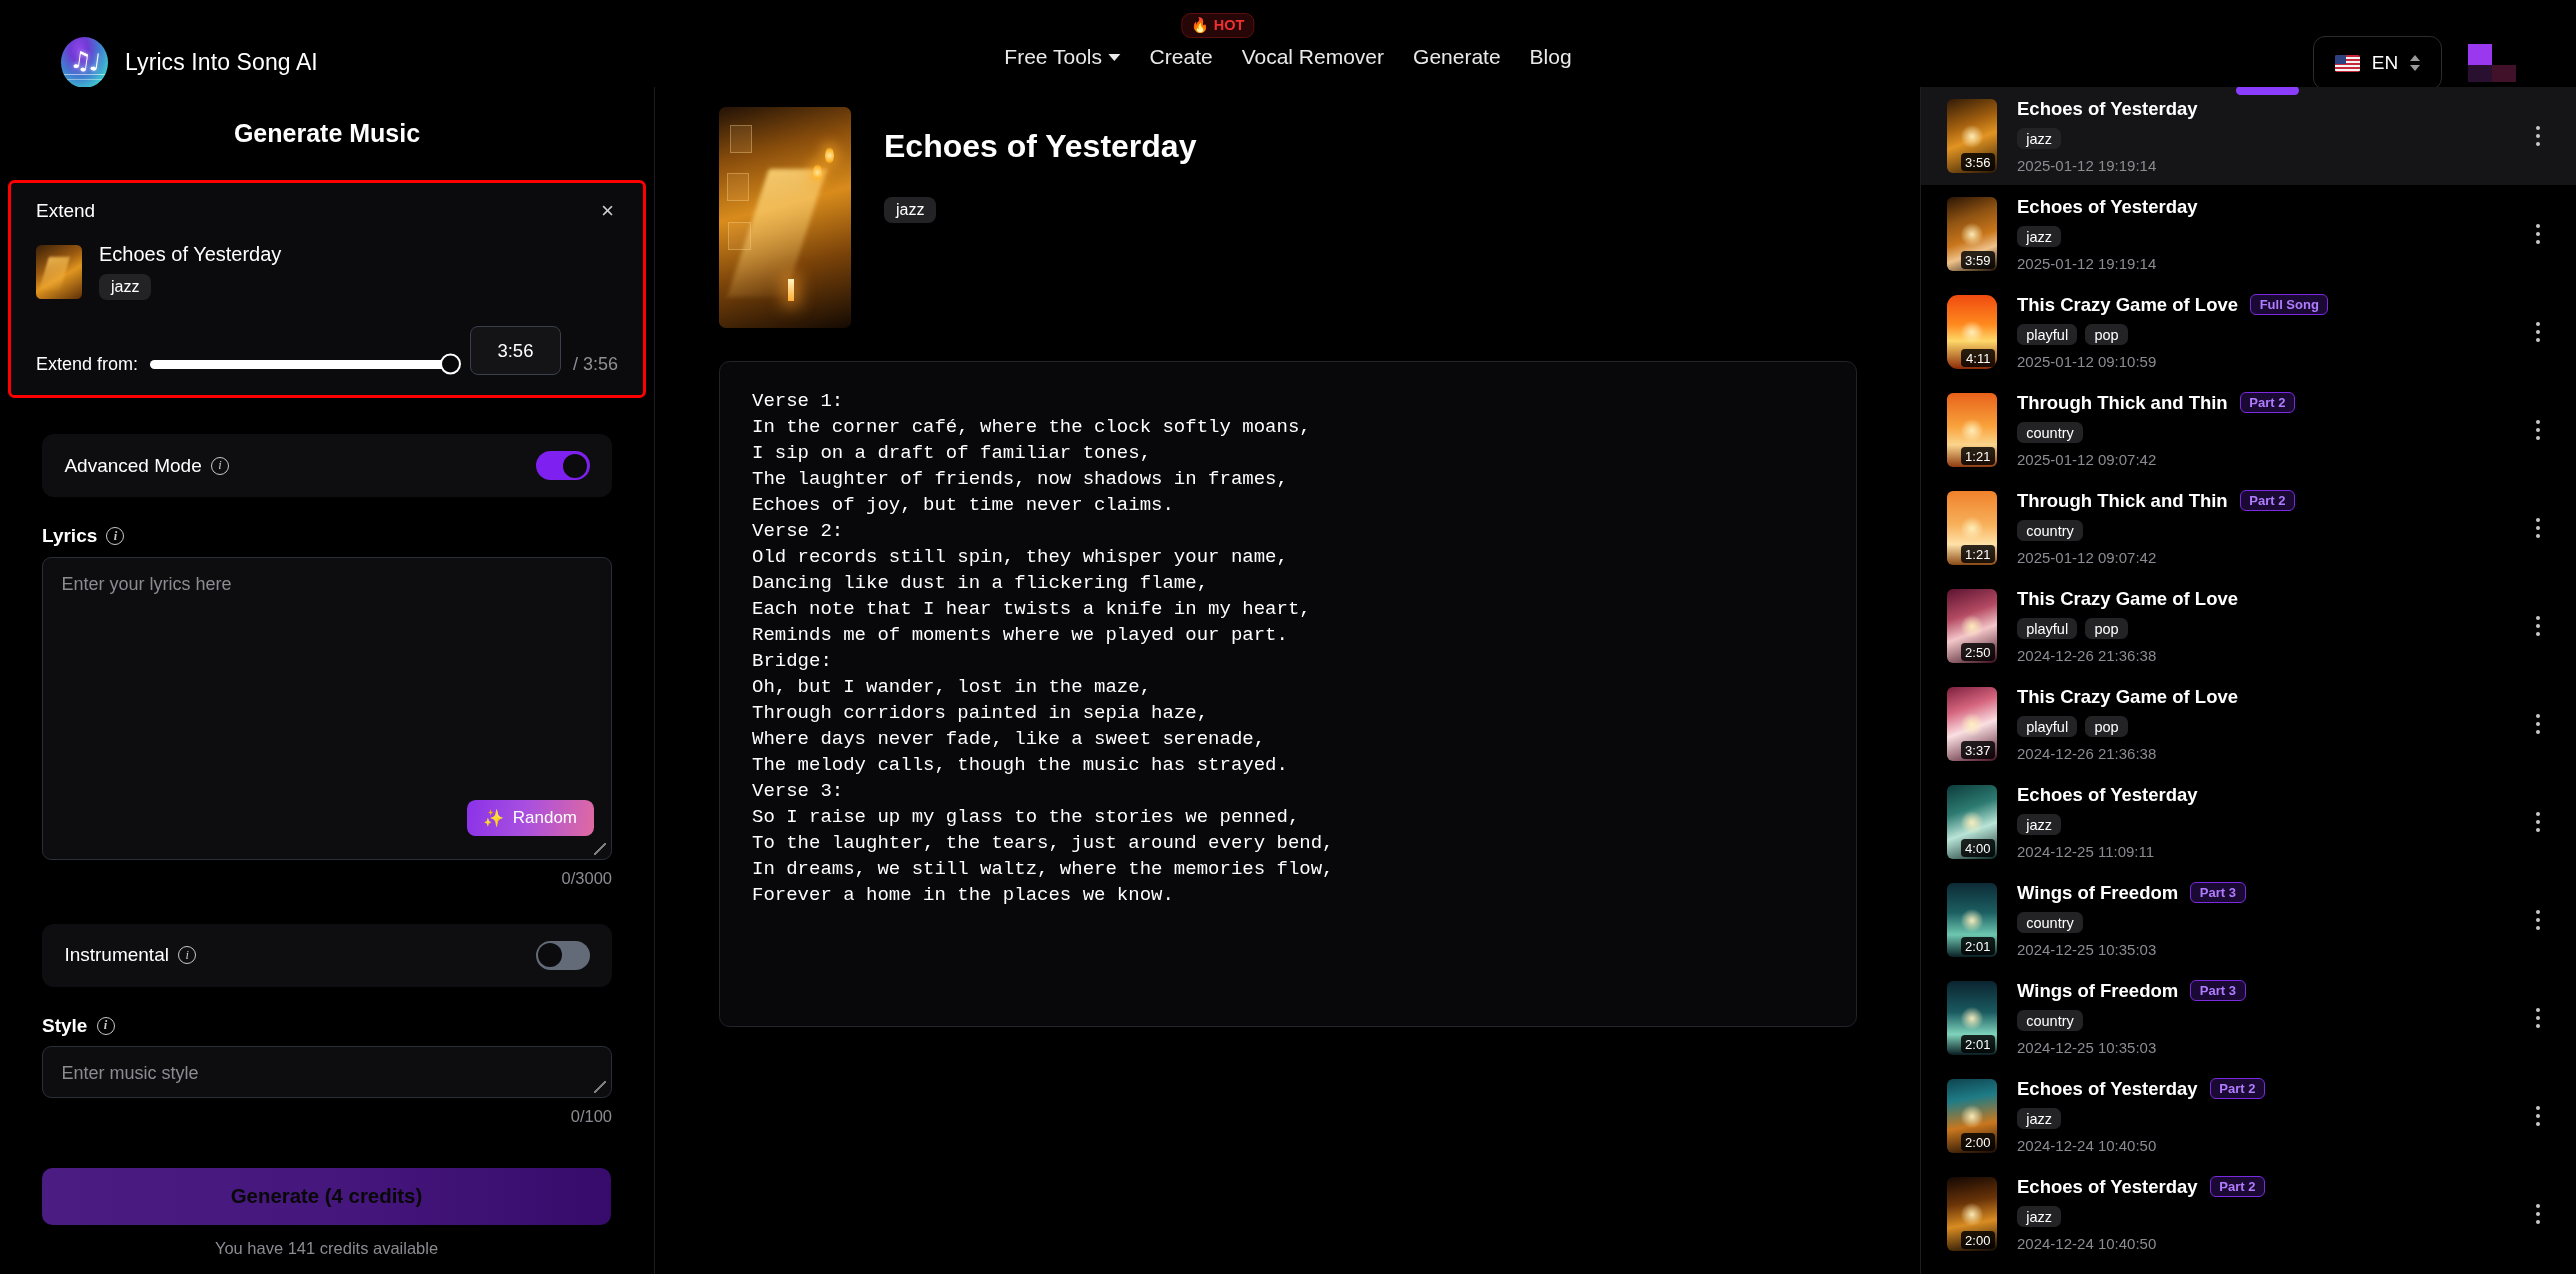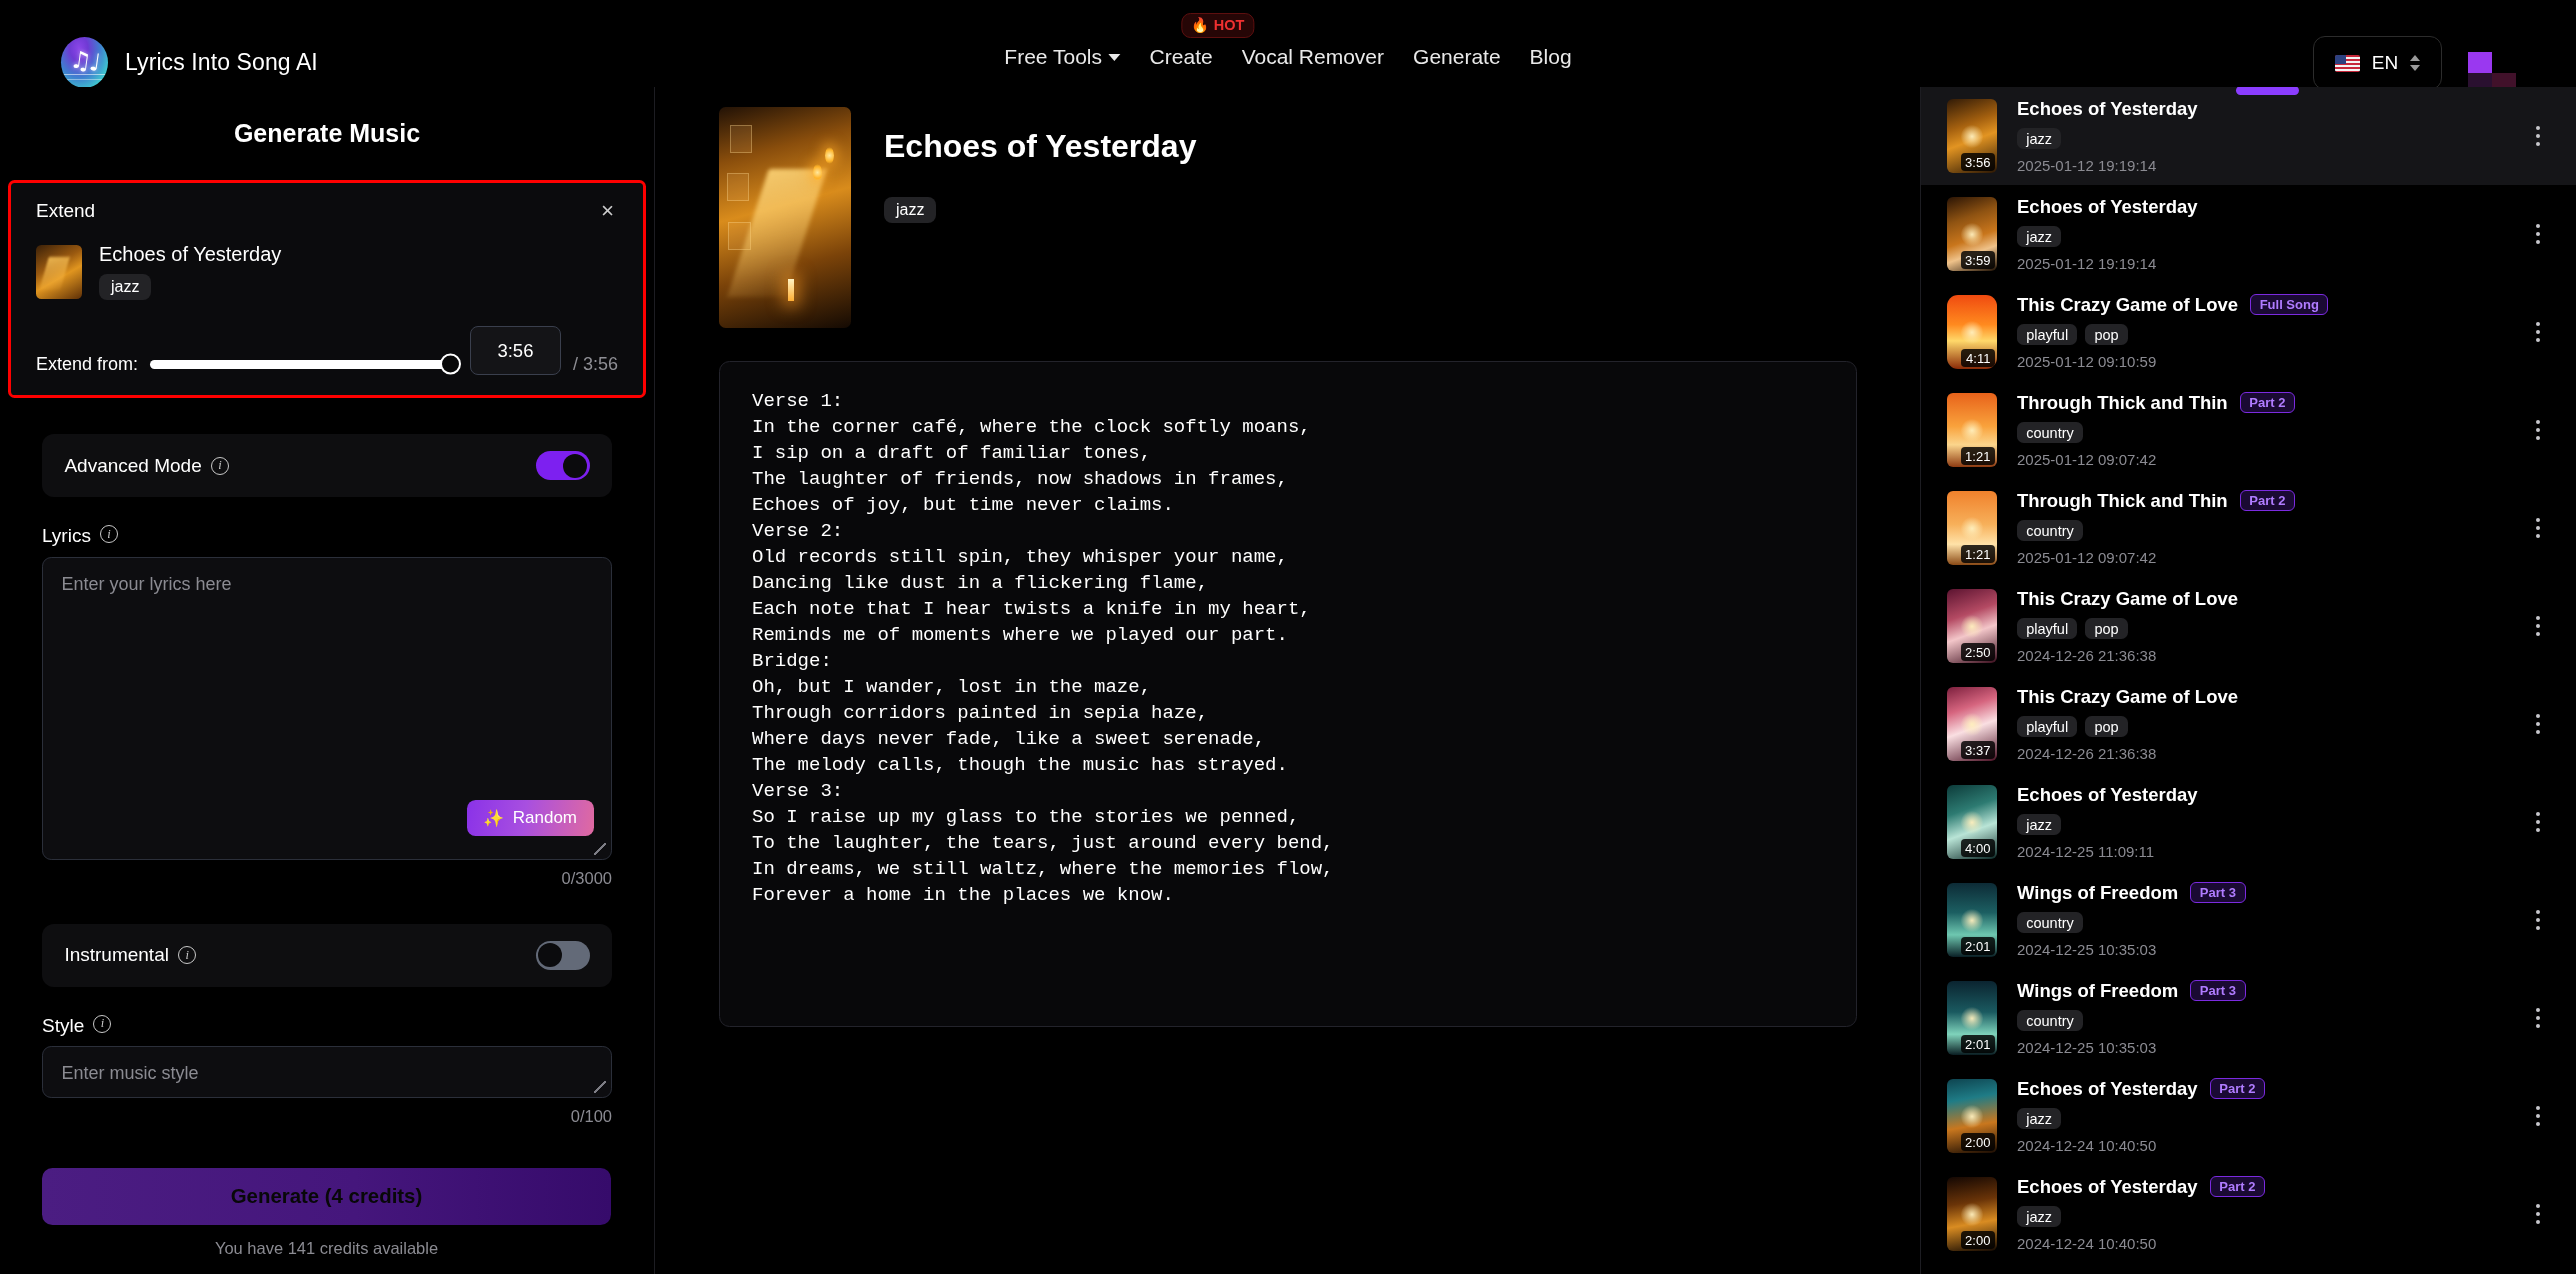--- a/index.html
+++ b/index.html
@@ -47,21 +47,21 @@
   .chev-down { width: 0; height: 0; border-left: 6px solid transparent; border-right: 6px solid transparent; border-top: 7.3px solid #e9e9e9; }
   .nav-create-wrap { position: relative; display: flex; align-items: center; }
   .hot-badge {
     position: absolute; top: -32px; left: 32px;
     background: #260606; border: 0.7px solid #5d0f0f; border-radius: 9.2px;
     padding: 3.3px 8.6px; display: flex; align-items: center; gap: 4.6px;
     font-size: 14.5px; color: #ef3030; font-weight: 600; white-space: nowrap;
   }
   .flame { font-size: 14.5px; line-height: 1; color: #ef3030; }
 
-  .header-right { position: absolute; right: 61px; top: 36px; display: flex; align-items: flex-end; gap: 26px; }
+  .header-right { position: absolute; right: 61px; top: 36px; display: flex; align-items: center; gap: 26px; }
   .lang-select {
     width: 129px; height: 54px; border: 0.7px solid #2c2c2c; border-radius: 12px;
     display: flex; align-items: center; justify-content: center; gap: 12px; cursor: pointer;
   }
   .flag {
     width: 25px; height: 17px; border-radius: 2px; position: relative; overflow: hidden;
     background: repeating-linear-gradient(to bottom, #c7273a 0 2px, #f4f4f4 2px 4px);
   }
   .flag::after { content: ""; position: absolute; left: 0; top: 0; width: 11.2px; height: 9.2px; background: #2d4180; }
   .lang-code { font-size: 19px; color: #fff; }
@@ -130,21 +130,21 @@
     display: inline-flex; align-items: center; justify-content: center;
     font-size: 12.5px; color: #c9c9c9; font-style: italic; font-family: "Liberation Serif", serif;
   }
   .toggle { width: 54px; height: 29px; border-radius: 16px; position: relative; cursor: pointer; }
   .toggle.on { background: #7d20f0; }
   .toggle.off { background: #636a78; }
   .toggle .knob { position: absolute; top: 2.6px; width: 24px; height: 24px; border-radius: 50%; background: #0b0b0d; }
   .toggle.on .knob { right: 2.6px; }
   .toggle.off .knob { left: 2.6px; }
 
-  .field-label { margin: 28px 0 9.2px 42px; display: flex; align-items: flex-start; gap: 9.2px; font-size: 19px; color: #fff; }
+  .field-label { margin: 28px 0 9.2px 42px; display: flex; align-items: center; gap: 9.2px; font-size: 19px; color: #fff; font-weight: bold; }
   .field-box {
     margin: 0 42px; background: #0d0d10; border: 0.7px solid #2b2f3a; border-radius: 9.2px;
     position: relative; padding: 16px 18.5px;
   }
   .field-box.lyrics { height: 303px; }
   .field-box.style { height: 52px; }
   .field-box.title { height: 59px; }
   .placeholder { font-size: 18px; color: #8b8b92; }
   .resize-grip {
     position: absolute; right: 4.6px; bottom: 4px; width: 12px; height: 12px;

